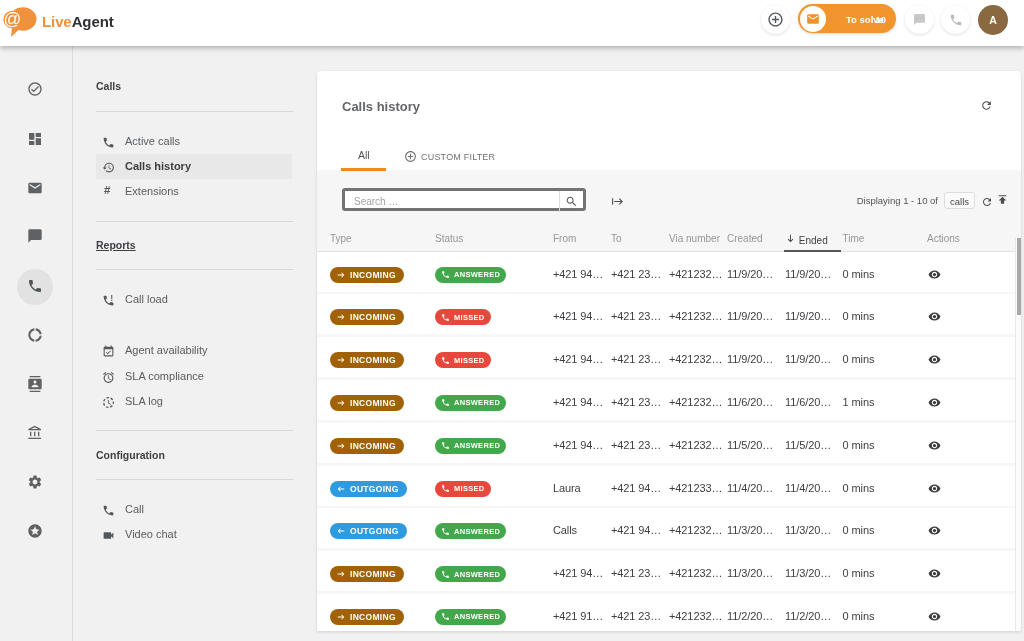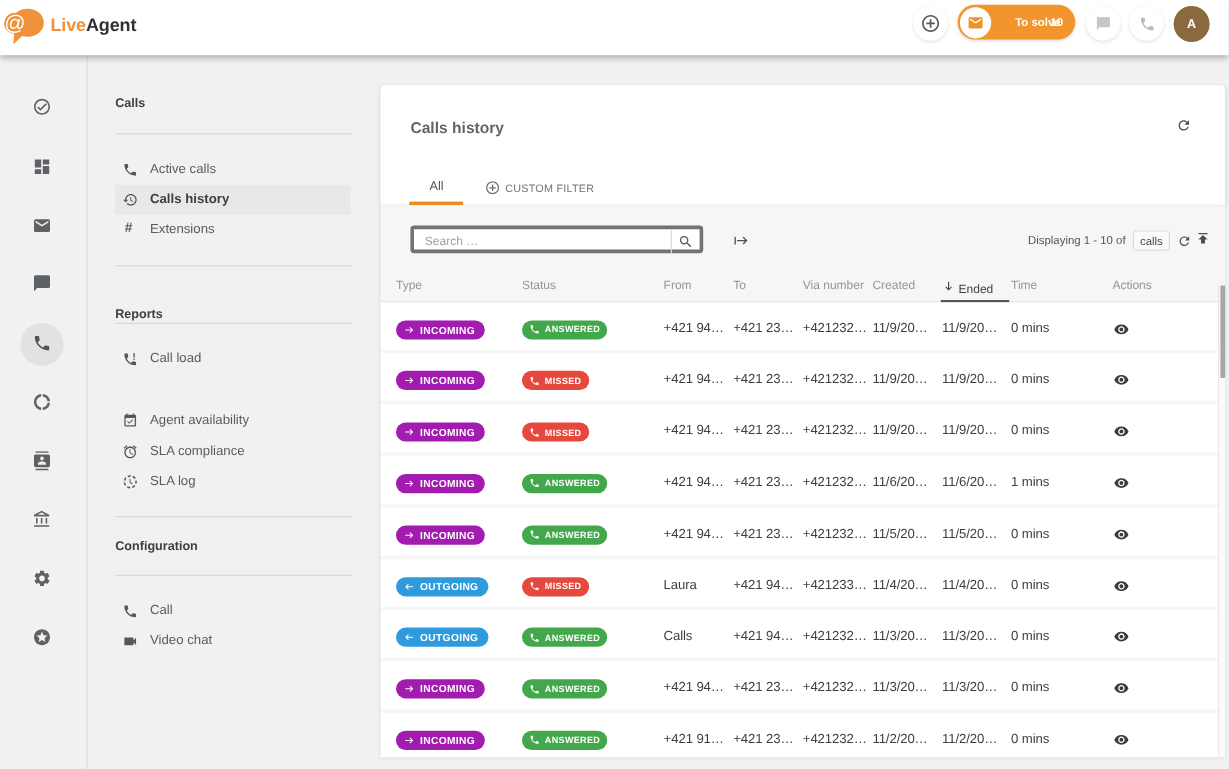--- a/index.html
+++ b/index.html
@@ -65,21 +65,21 @@
   .thead span { position:absolute; top:0; }
   .thead .line { position:absolute; left:0; top:18px; width:704px; border-top:1px solid #e3e3e3; }
   .thead .sortline { position:absolute; left:467px; top:17px; width:57px; height:2px; background:#53565a; }
   .row { position:absolute; left:0; width:704px; height:40px; background:#fff; font-size:11px; color:#3c3e41; }
   .row span { position:absolute; top:16px; letter-spacing:-0.1px; }
   .c1{left:13px;} .c2{left:118px;} .c3{left:236px;} .c4{left:294px;} .c5{left:352px;}
   .c6{left:410px;} .c7{left:468px;} .c8{left:525.5px;} .c9{left:611px;}
   .badge { position:absolute; top:15px; height:16px; border-radius:8px; color:#fff; font-size:8.5px; font-weight:700;
            letter-spacing:0.3px; display:flex; align-items:center; padding:0 8px 0 6px; }
   .badge svg { margin-right:4px; }
-  .b-in { background:#a21caf; }
+  .b-in { background:#a16207; }
   .b-out { background:#2e9bdf; }
   .b-ans { background:#43a84c; font-size:7.5px; padding-right:6px; }
   .b-mis { background:#e7483e; font-size:7.5px; padding-right:6px; }
   .sbar-track { position:absolute; left:698px; top:67px; width:6px; height:393px; background:#fbfbfb; border-left:1px solid #e8e8e8; }
   .sbar-thumb { position:absolute; left:1px; top:0; width:5px; height:77px; background:#a8a8a8; }
 </style>
 </head>
 <body>
 <div id="app">
 
@@ -165,21 +165,21 @@
         <div class="ic"><svg width="13" height="13" viewBox="0 0 24 24">
             <path d="M13 3c-4.97 0-9 4.03-9 9H1l3.89 3.89.07.14L9 12H6c0-3.87 3.13-7 7-7s7 3.13 7 7-3.13 7-7 7c-1.93 0-3.68-.79-4.94-2.06l-1.42 1.42C8.27 19.99 10.51 21 13 21c4.97 0 9-4.03 9-9s-4.03-9-9-9zm-1 5v5l4.28 2.54.72-1.21-3.5-2.08V8H12z" fill="#55585b"></path>
           </svg></div>
         <div class="tx">Calls history</div>
       </div>
     <div class="m-item" style="top:133px;">
         <div class="ic" style="font-size:11.5px;font-weight:700;color:#55585b;top:5px;left:8px;">#</div>
         <div class="tx">Extensions</div>
       </div>
     <div class="m-div" style="top:175px;"></div>
-    <div class="m-head" style="top:210px;">Reports</div>
+    <div class="m-head" style="top:193px;text-decoration:underline;">Reports</div>
     <div class="m-div" style="top:223px;"></div>
     <div class="m-item" style="top:241px;">
         <div class="ic"><svg width="13" height="13" viewBox="0 0 24 24">
             <path d="M6.62 10.79c1.44 2.83 3.76 5.14 6.59 6.59l2.2-2.2c.27-.27.67-.36 1.02-.24 1.12.37 2.33.57 3.57.57.55 0 1 .45 1 1V20c0 .55-.45 1-1 1-9.39 0-17-7.61-17-17 0-.55.45-1 1-1h3.5c.55 0 1 .45 1 1 0 1.25.2 2.45.57 3.57.11.35.03.74-.25 1.02l-2.2 2.2zM17 2h2v7h-2zM17 10.5h2V13h-2z" fill="#55585b"></path>
           </svg></div>
         <div class="tx">Call load</div>
       </div>
     <div class="m-item" style="top:292px;">
         <div class="ic"><svg width="13" height="13" viewBox="0 0 24 24">
             <path d="M16.53 11.06L15.47 10l-4.88 4.88-2.12-2.12-1.06 1.06L10.59 17l5.94-5.94zM19 3h-1V1h-2v2H8V1H6v2H5c-1.11 0-1.99.9-1.99 2L3 19c0 1.1.89 2 2 2h14c1.1 0 2-.9 2-2V5c0-1.1-.9-2-2-2zm0 16H5V8h14v11z" fill="#55585b"></path>

